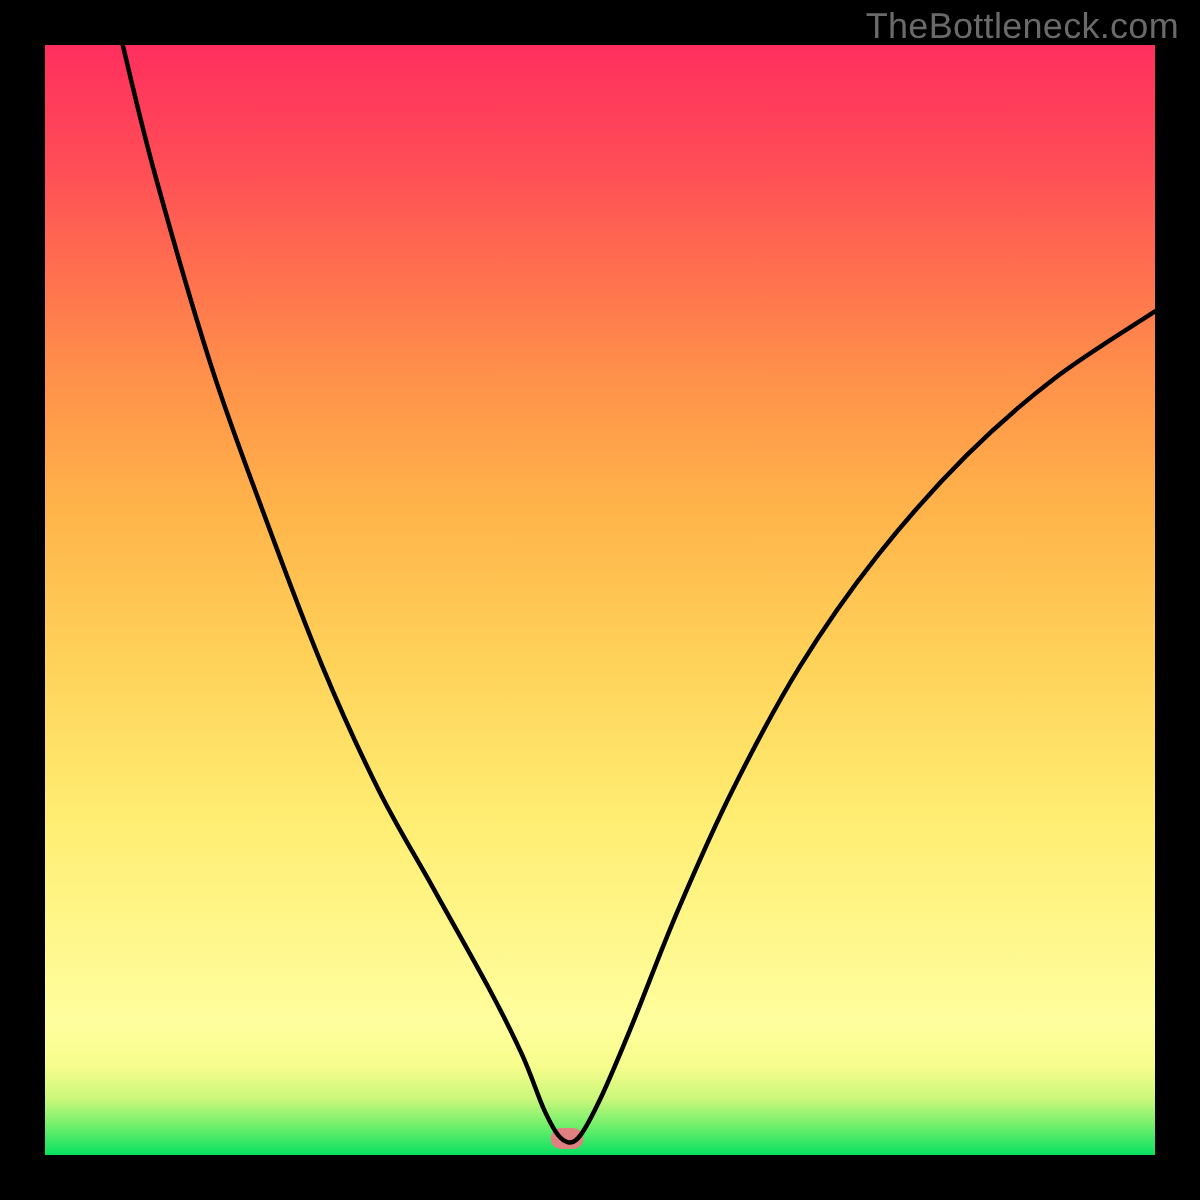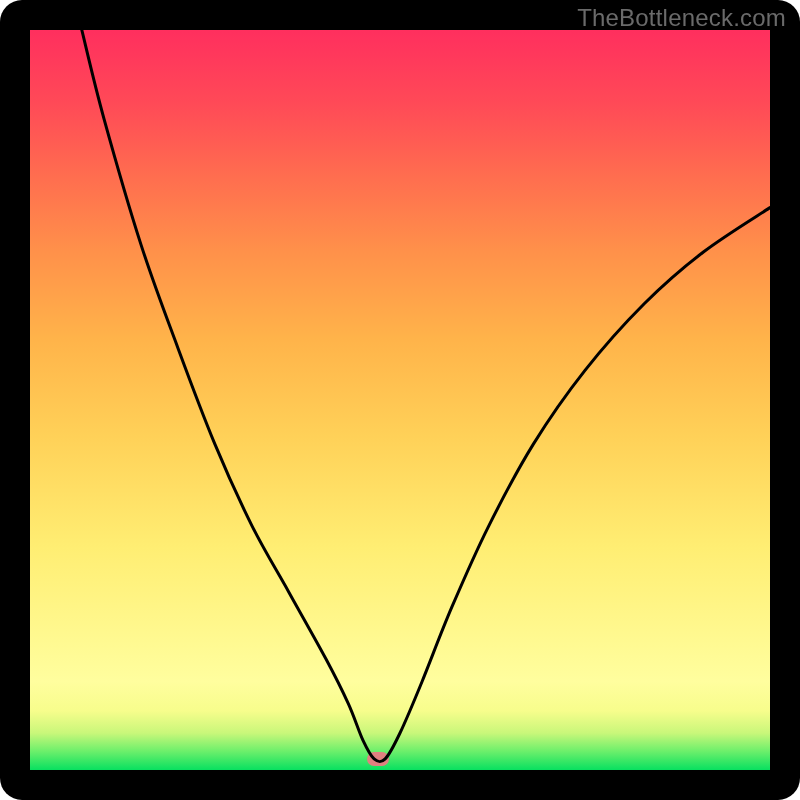--- a/index.html
+++ b/index.html
@@ -8,21 +8,20 @@
     width: 800px;
     height: 800px;
     overflow: hidden;
     font-family: Arial, Helvetica, sans-serif;
   }
   .frame {
     position: relative;
     width: 800px;
     height: 800px;
     background: #000;
-    border-radius: 22px;
   }
   .watermark {
     position: absolute;
     top: 4px;
     right: 14px;
     color: #6a6a6a;
     font-size: 24px;
     font-weight: 500;
     letter-spacing: 0.2px;
     z-index: 3;

